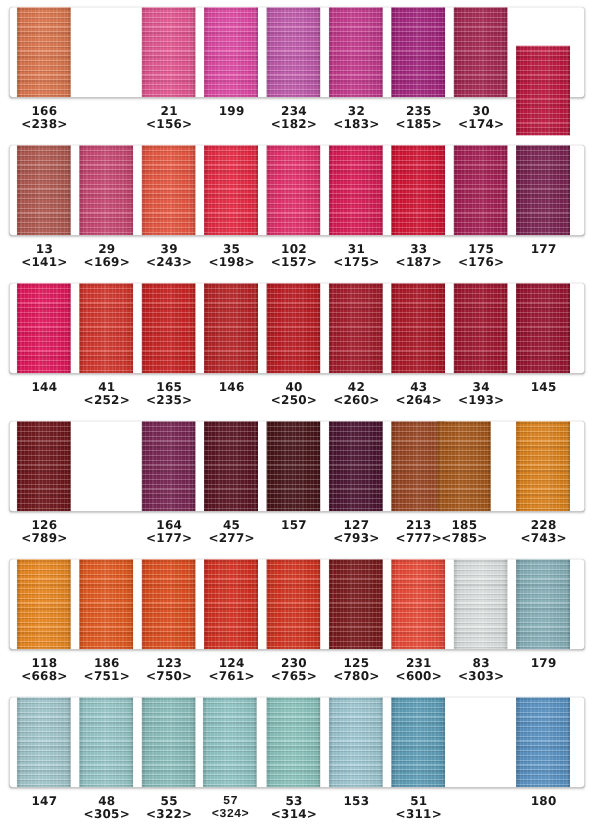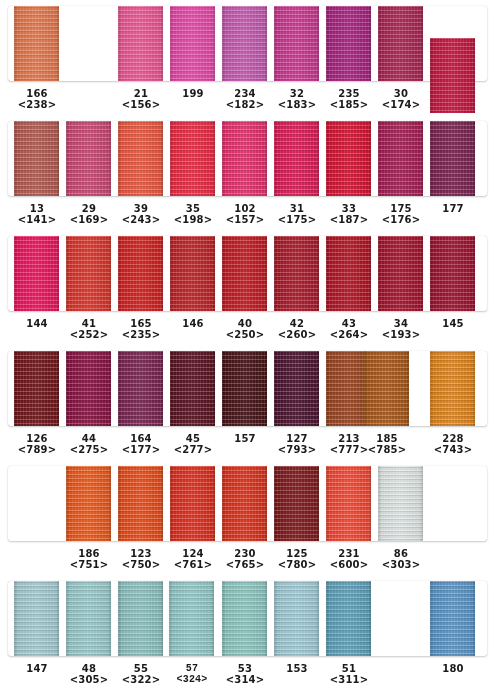--- a/index.html
+++ b/index.html
@@ -457,32 +457,20 @@
             <div class="base" style="background: rgb(114, 22, 27);"></div>
             <div class="ribs"></div>
             <div class="weave"></div>
             <div class="shade"></div>
           </div>
           <div class="label">
             <span class="num">126</span>
             <span class="code">&lt;789&gt;</span>
           </div>
         </div>
-        <div class="cell" style="left: 63px;">
-          <div class="chip">
-            <div class="base" style="background: rgb(139, 19, 68);"></div>
-            <div class="ribs"></div>
-            <div class="weave"></div>
-            <div class="shade"></div>
-          </div>
-          <div class="label">
-            <span class="num">44</span>
-            <span class="code">&lt;275&gt;</span>
-          </div>
-        </div>
         <div class="cell" style="left: 115px;">
           <div class="chip">
             <div class="base" style="background: rgb(122, 37, 83);"></div>
             <div class="ribs"></div>
             <div class="weave"></div>
             <div class="shade"></div>
           </div>
           <div class="label">
             <span class="num">164</span>
             <span class="code">&lt;177&gt;</span>
@@ -550,118 +538,141 @@
         <div class="cell" style="left: 427px;">
           <div class="chip">
             <div class="base" style="background: rgb(227, 134, 28);"></div>
             <div class="ribs"></div>
             <div class="weave"></div>
             <div class="shade"></div>
           </div>
           <div class="label">
             <span class="num">228</span>
             <span class="code">&lt;743&gt;</span>
-          </div>
-        </div>
-      </div>
-    </div>
-    <div class="row">
-      <div class="card"></div>
-      <div class="swatches">
-        <div class="cell" style="left: 63px;">
-          <div class="chip">
-            <div class="base" style="background: rgb(233, 90, 30);"></div>
-            <div class="ribs"></div>
-            <div class="weave"></div>
-            <div class="shade"></div>
-          </div>
-          <div class="label">
-            <span class="num">186</span>
-            <span class="code">&lt;751&gt;</span>
-          </div>
-        </div>
-        <div class="cell" style="left: 115px;">
-          <div class="chip">
-            <div class="base" style="background: rgb(228, 78, 28);"></div>
-            <div class="ribs"></div>
-            <div class="weave"></div>
-            <div class="shade"></div>
-          </div>
-          <div class="label">
-            <span class="num">123</span>
-            <span class="code">&lt;750&gt;</span>
-          </div>
-        </div>
-        <div class="cell" style="left: 167px;">
-          <div class="chip">
-            <div class="base" style="background: rgb(218, 48, 32);"></div>
-            <div class="ribs"></div>
-            <div class="weave"></div>
-            <div class="shade"></div>
-          </div>
-          <div class="label">
-            <span class="num">124</span>
-            <span class="code">&lt;761&gt;</span>
-          </div>
-        </div>
-        <div class="cell" style="left: 219px;">
-          <div class="chip">
-            <div class="base" style="background: rgb(216, 52, 31);"></div>
-            <div class="ribs"></div>
-            <div class="weave"></div>
-            <div class="shade"></div>
-          </div>
-          <div class="label">
-            <span class="num">230</span>
-            <span class="code">&lt;765&gt;</span>
-          </div>
-        </div>
-        <div class="cell" style="left: 271px;">
-          <div class="chip">
-            <div class="base" style="background: rgb(125, 26, 28);"></div>
-            <div class="ribs"></div>
-            <div class="weave"></div>
-            <div class="shade"></div>
-          </div>
-          <div class="label">
-            <span class="num">125</span>
-            <span class="code">&lt;780&gt;</span>
-          </div>
-        </div>
-        <div class="cell" style="left: 323px;">
-          <div class="chip">
-            <div class="base" style="background: rgb(239, 74, 54);"></div>
-            <div class="ribs"></div>
-            <div class="weave"></div>
-            <div class="shade"></div>
-          </div>
-          <div class="label">
-            <span class="num">231</span>
-            <span class="code">&lt;600&gt;</span>
-          </div>
-        </div>
-        <div class="cell" style="left: 375px;">
-          <div class="chip">
-            <div class="base" style="background: rgb(226, 232, 231);"></div>
-            <div class="ribs"></div>
-            <div class="weave"></div>
-            <div class="shade"></div>
-          </div>
-          <div class="label">
-            <span class="num">86</span>
-            <span class="code">&lt;303&gt;</span>
           </div>
         </div>
       </div>
     </div>
     <div class="row">
       <div class="card"></div>
       <div class="swatches">
         <div class="cell" style="left: 11px;">
           <div class="chip">
+            <div class="base" style="background: rgb(240, 139, 32);"></div>
+            <div class="ribs"></div>
+            <div class="weave"></div>
+            <div class="shade"></div>
+          </div>
+          <div class="label">
+            <span class="num">118</span>
+            <span class="code">&lt;668&gt;</span>
+          </div>
+        </div>
+        <div class="cell" style="left: 63px;">
+          <div class="chip">
+            <div class="base" style="background: rgb(233, 90, 30);"></div>
+            <div class="ribs"></div>
+            <div class="weave"></div>
+            <div class="shade"></div>
+          </div>
+          <div class="label">
+            <span class="num">186</span>
+            <span class="code">&lt;751&gt;</span>
+          </div>
+        </div>
+        <div class="cell" style="left: 115px;">
+          <div class="chip">
+            <div class="base" style="background: rgb(228, 78, 28);"></div>
+            <div class="ribs"></div>
+            <div class="weave"></div>
+            <div class="shade"></div>
+          </div>
+          <div class="label">
+            <span class="num">123</span>
+            <span class="code">&lt;750&gt;</span>
+          </div>
+        </div>
+        <div class="cell" style="left: 167px;">
+          <div class="chip">
+            <div class="base" style="background: rgb(218, 48, 32);"></div>
+            <div class="ribs"></div>
+            <div class="weave"></div>
+            <div class="shade"></div>
+          </div>
+          <div class="label">
+            <span class="num">124</span>
+            <span class="code">&lt;761&gt;</span>
+          </div>
+        </div>
+        <div class="cell" style="left: 219px;">
+          <div class="chip">
+            <div class="base" style="background: rgb(216, 52, 31);"></div>
+            <div class="ribs"></div>
+            <div class="weave"></div>
+            <div class="shade"></div>
+          </div>
+          <div class="label">
+            <span class="num">230</span>
+            <span class="code">&lt;765&gt;</span>
+          </div>
+        </div>
+        <div class="cell" style="left: 271px;">
+          <div class="chip">
+            <div class="base" style="background: rgb(125, 26, 28);"></div>
+            <div class="ribs"></div>
+            <div class="weave"></div>
+            <div class="shade"></div>
+          </div>
+          <div class="label">
+            <span class="num">125</span>
+            <span class="code">&lt;780&gt;</span>
+          </div>
+        </div>
+        <div class="cell" style="left: 323px;">
+          <div class="chip">
+            <div class="base" style="background: rgb(239, 74, 54);"></div>
+            <div class="ribs"></div>
+            <div class="weave"></div>
+            <div class="shade"></div>
+          </div>
+          <div class="label">
+            <span class="num">231</span>
+            <span class="code">&lt;600&gt;</span>
+          </div>
+        </div>
+        <div class="cell" style="left: 375px;">
+          <div class="chip">
+            <div class="base" style="background: rgb(226, 232, 231);"></div>
+            <div class="ribs"></div>
+            <div class="weave"></div>
+            <div class="shade"></div>
+          </div>
+          <div class="label">
+            <span class="num">83</span>
+            <span class="code">&lt;303&gt;</span>
+          </div>
+        </div>
+        <div class="cell" style="left: 427px;">
+          <div class="chip">
+            <div class="base" style="background: rgb(140, 182, 191);"></div>
+            <div class="ribs"></div>
+            <div class="weave"></div>
+            <div class="shade"></div>
+          </div>
+          <div class="label">
+            <span class="num">179</span>
+          </div>
+        </div>
+      </div>
+    </div>
+    <div class="row">
+      <div class="card"></div>
+      <div class="swatches">
+        <div class="cell" style="left: 11px;">
+          <div class="chip">
             <div class="base" style="background: rgb(166, 205, 212);"></div>
             <div class="ribs"></div>
             <div class="weave"></div>
             <div class="shade"></div>
           </div>
           <div class="label">
             <span class="num">147</span>
           </div>
         </div>
         <div class="cell" style="left: 63px;">

